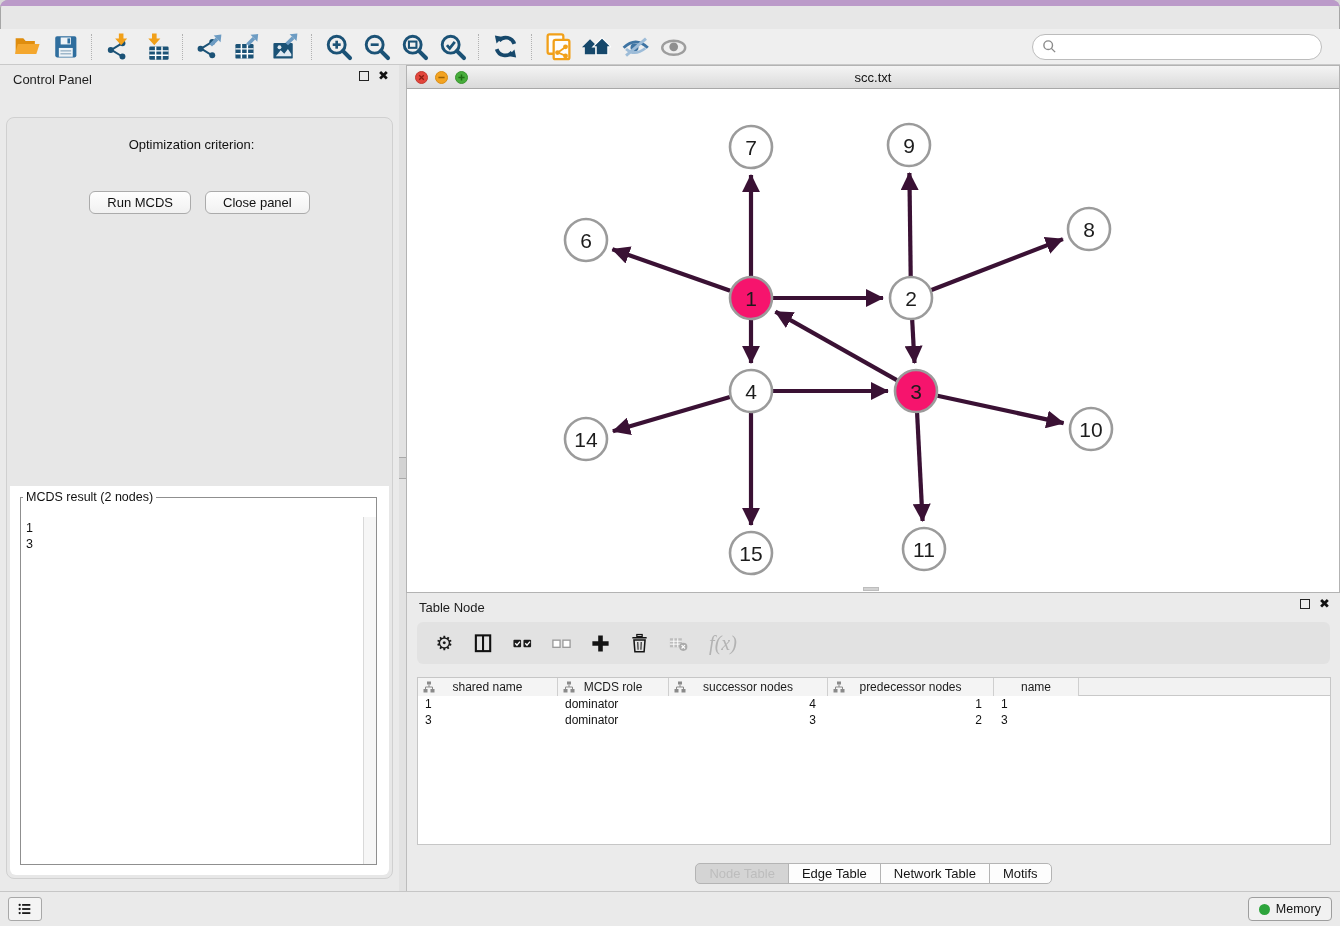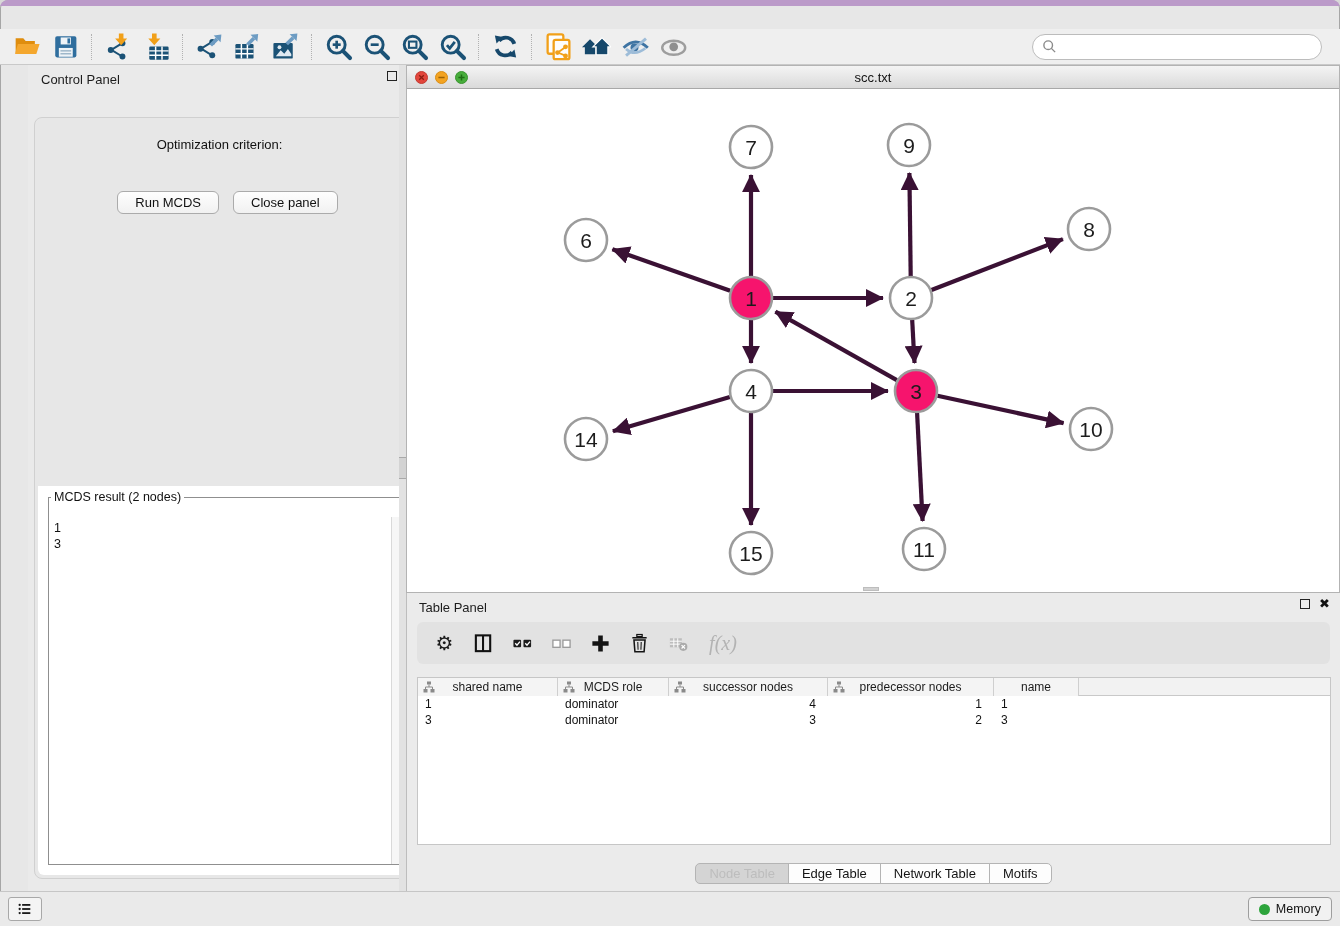--- a/index.html
+++ b/index.html
@@ -18,21 +18,21 @@
            border-bottom:1px solid #c9c9c9;display:flex;align-items:center;padding:0 8px;}
   .tb-btn{width:38px;height:32px;display:flex;align-items:center;justify-content:center;flex:0 0 auto;}
   .tb-btn svg{width:29px;height:29px;}
   .tb-sep{width:1px;height:26px;border-left:1px dotted #b2b2b2;margin:0 7px;flex:0 0 auto;}
   .search-box{margin-left:auto;margin-right:10px;width:290px;height:26px;background:#fff;
               border:1px solid #bcbcbc;border-radius:13px;display:flex;align-items:center;padding:0 9px;}
   .search-box svg{width:15px;height:15px;flex:0 0 auto;}
   .search-box input{border:none;outline:none;flex:1;font-size:13px;background:transparent;margin-left:6px;
                     font-family:"Liberation Sans","DejaVu Sans",sans-serif;}
   
-  .control-panel{position:absolute;left:0;top:65px;width:399px;height:826px;background:#eaeaea;margin-left:28px;}
+  .control-panel{position:absolute;left:0;top:65px;width:399px;height:826px;background:#eaeaea;}
   .cp-title{position:absolute;left:13px;top:7px;font-size:13px;color:#1d1d1d;}
   .pane-icons{position:absolute;right:10px;top:6px;display:flex;gap:9px;align-items:center;}
   .float-ico{width:10px;height:10px;border:1.6px solid #222;}
   .close-ico{font-size:13px;font-weight:bold;color:#111;line-height:10px;}
   .cp-tabs{position:absolute;left:0;top:31px;width:100%;display:flex;justify-content:center;}
   .tab{height:21px;padding:0 13px;background:#fdfdfd;border:1px solid #b4b4b4;margin-left:-1px;
        font-size:13px;color:#141414;display:flex;align-items:center;}
   .tab:first-child{border-radius:5px 0 0 5px;margin-left:0;}
   .tab:last-child{border-radius:0 5px 5px 0;}
   .tab.active{background:#e4e4e4;color:#b2b2b2;}
@@ -382,21 +382,21 @@
           </g>
           <g>
             <circle cx="517" cy="460" r="21" fill="#ffffff" stroke="#9b9b9b" stroke-width="2.6"></circle>
             <text x="517" y="460" dy="0.36em" text-anchor="middle" font-size="21" fill="#1c1c1c" font-family="Liberation Sans, DejaVu Sans, sans-serif">11</text>
           </g>
         </svg></div>
     <div class="h-grab"></div>
   </div>
 
   <div class="table-panel">
-    <div class="tp-title">Table Panel</div>
+    <div class="tp-title">Table Node</div>
     <div class="pane-icons">
       <div class="float-ico"></div>
       <div class="close-ico">✖</div>
     </div>
     <div class="tp-toolbar" id="tp-toolbar">
         <div class="tp-tool">
           <span class="gear-glyph">⚙</span>
         </div>
         <div class="tp-tool">
           <svg viewBox="0 0 22 22">

